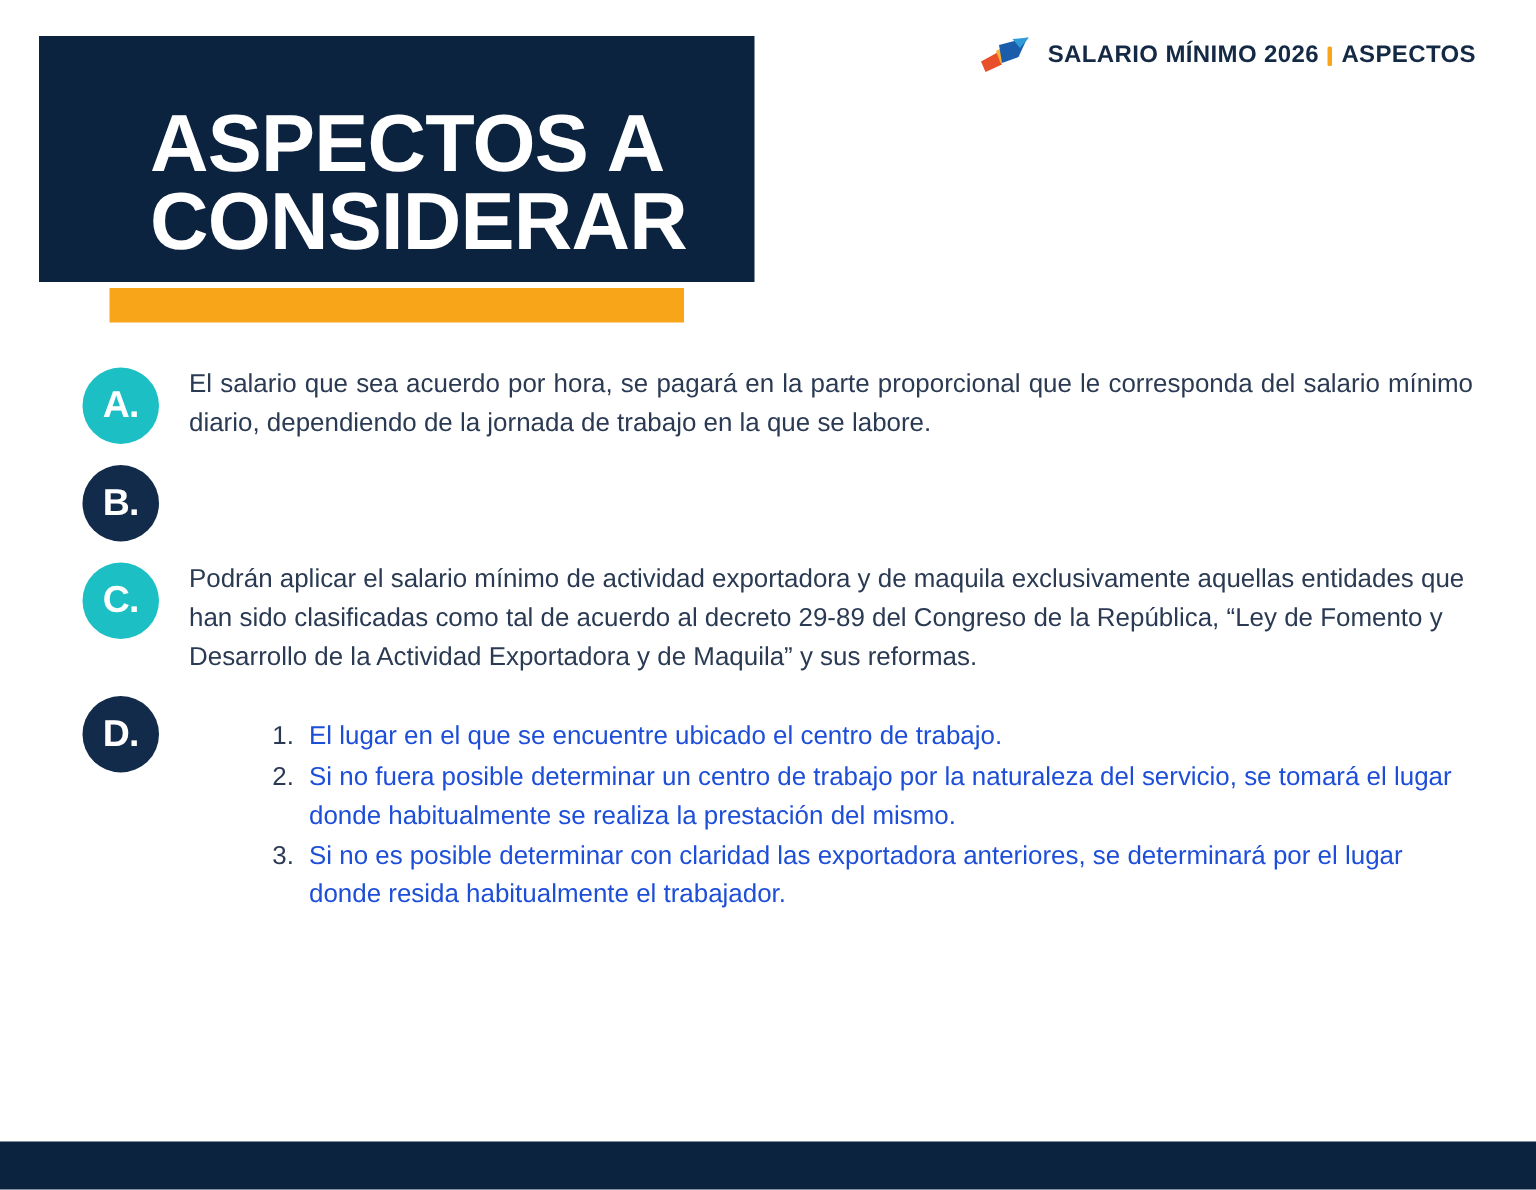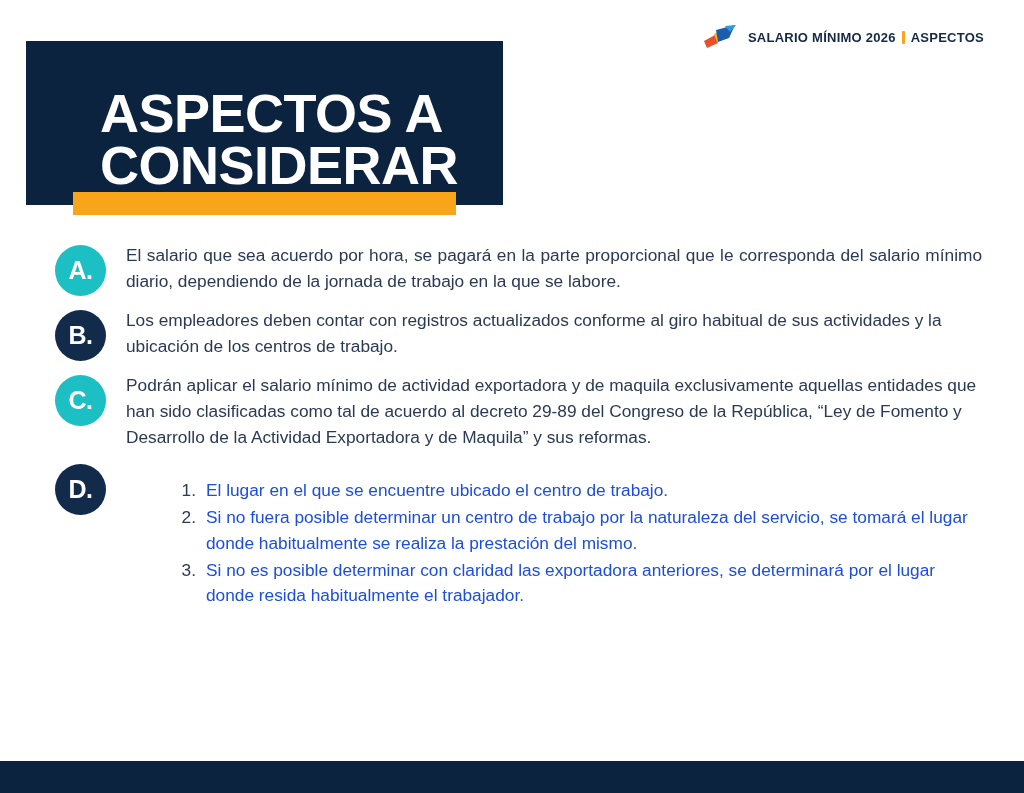--- a/index.html
+++ b/index.html
@@ -24,42 +24,42 @@
     display: flex;
     align-items: center;
     gap: 8px;
   }
   .brand-mark {
     width: 38px;
     height: 26px;
     display: block;
   }
   .brand-text {
-    font-size: 13px;
+    font-size: 16px;
     font-weight: 700;
     letter-spacing: 0.25px;
     color: #132944;
     white-space: nowrap;
     display: flex;
     align-items: center;
     gap: 6px;
   }
   .brand-sep {
     display: inline-block;
     width: 3px;
     height: 13px;
     background: #F9A51A;
     border-radius: 1px;
   }
 
   
   .title-block {
     position: absolute;
     left: 26px;
-    top: 41px;
+    top: 24px;
     width: 477px;
     height: 164px;
     background: #0C2340;
   }
   .title-text {
     position: absolute;
     left: 74px;
     top: 46px;
     width: 400px;
     color: #ffffff;
@@ -189,23 +189,20 @@
 
   <div class="item">
     <div class="badge teal">A.</div>
     <div class="body-col">
       <p class="para justify">El salario que sea acuerdo por hora, se pagará en la parte proporcional que le corresponda del salario mínimo diario, dependiendo de la jornada de trabajo en la que se labore.</p>
     </div>
   </div>
 
   <div class="item">
     <div class="badge navy">B.</div>
-    <div class="body-col">
-      <p class="para">Los empleadores deben contar con registros actualizados conforme al giro habitual de sus actividades y la ubicación de los centros de trabajo.</p>
-    </div>
   </div>
 
   <div class="item">
     <div class="badge teal">C.</div>
     <div class="body-col">
       <p class="para">Podrán aplicar el salario mínimo de actividad exportadora y de maquila exclusivamente aquellas entidades que han sido clasificadas como tal de acuerdo al decreto 29-89 del Congreso de la República, “Ley de Fomento y Desarrollo de la Actividad Exportadora y de Maquila” y sus reformas.</p>
     </div>
   </div>
 
   <div class="item">

